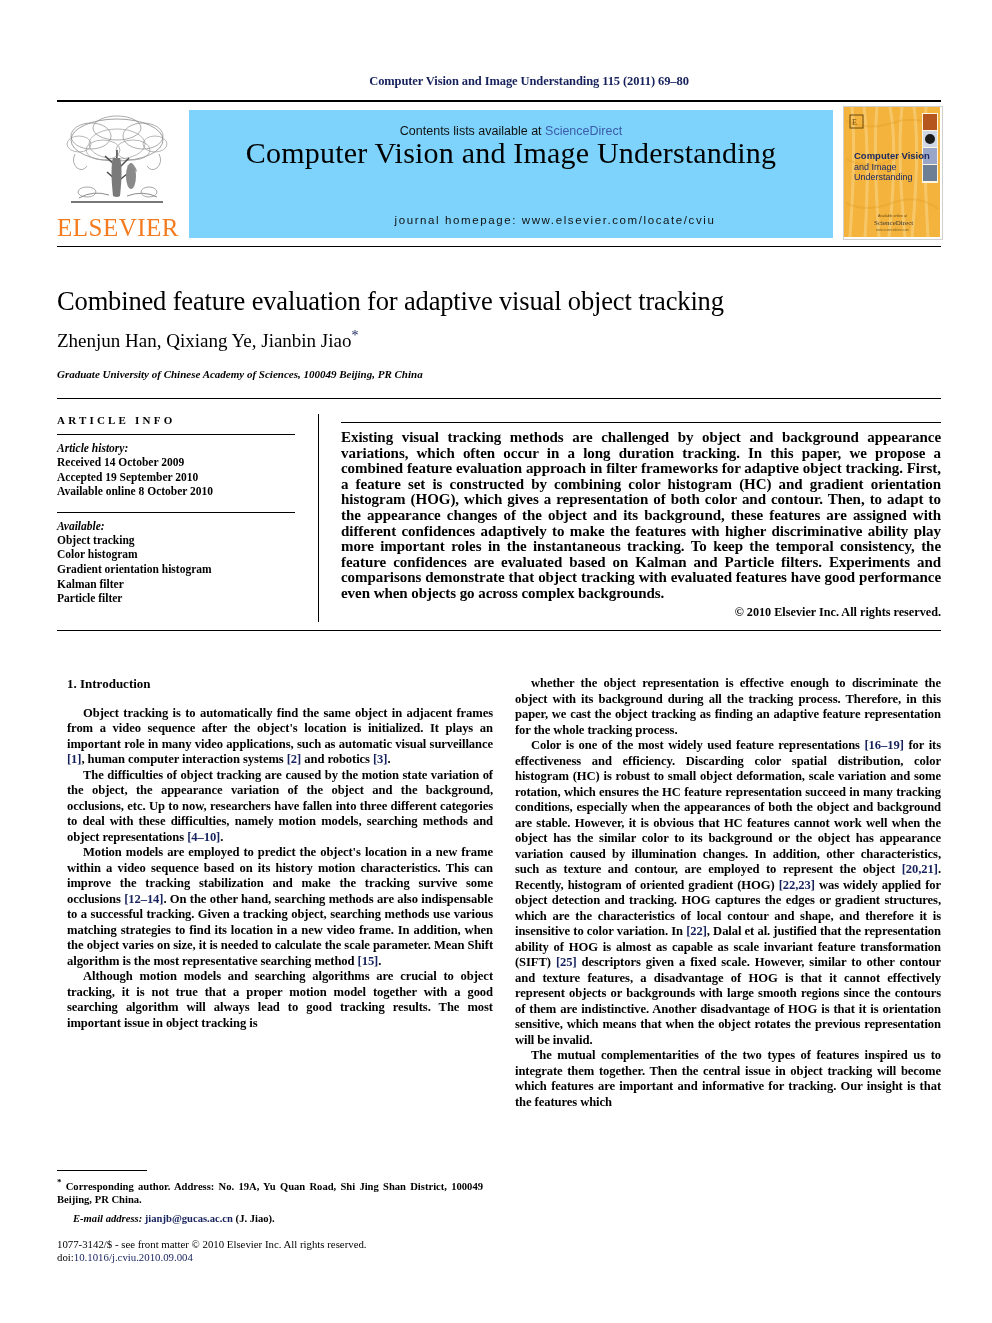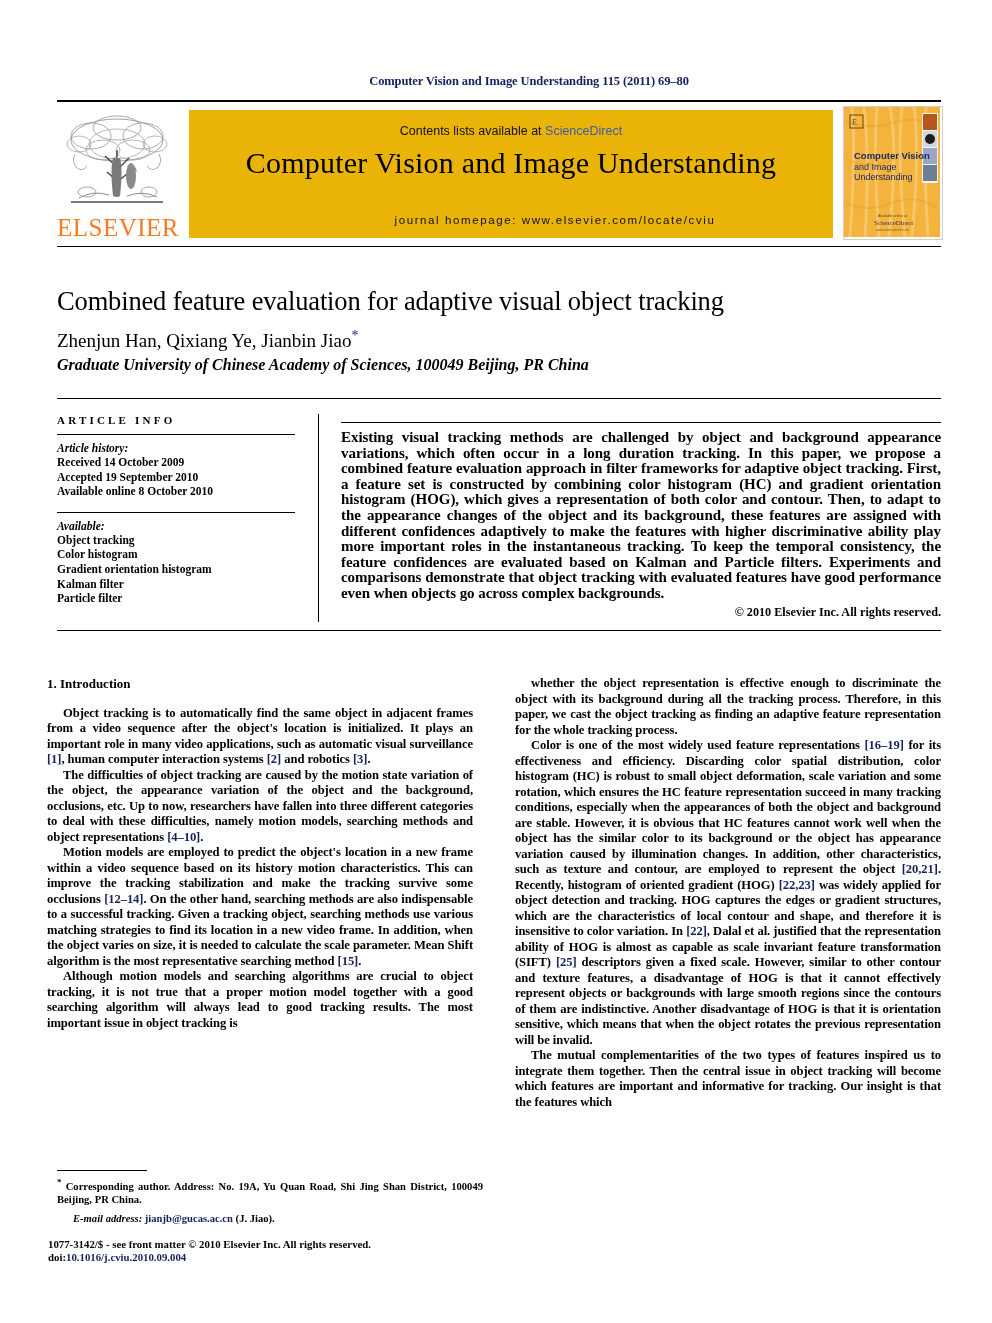--- a/index.html
+++ b/index.html
@@ -61,35 +61,35 @@
     letter-spacing: 0.5px;
     color: #f47c20;
     font-weight: normal;
   }
 
   .banner {
     position: absolute;
     left: 132px; top: 8px;
     width: 644px;
     height: 128px;
-    background: #eab308;
+    background: #7dd3fc;
   }
   .contents-line {
     position: absolute;
     left: 0; top: 14px;
     width: 644px;
     text-align: center;
     font-family: "Liberation Sans", sans-serif;
     font-size: 12.5px;
     color: #111;
   }
   .sd-link { color: #3b5ba9; }
   .journal-title {
     position: absolute;
-    left: 0; top: 36px;
+    left: 0; top: 26px;
     width: 644px;
     text-align: center;
     font-family: "Liberation Serif", serif;
     font-size: 30px;
     color: #000;
     letter-spacing: 0.2px;
   }
   .homepage-line {
     position: absolute;
     left: 0; top: 104px;
@@ -133,26 +133,26 @@
     position: absolute;
     left: 57px; top: 328px;
     width: 884px;
     font-family: "Liberation Serif", serif;
     font-size: 19px;
     color: #000;
   }
   .authors .star { color:#16215c; font-size: 14px; vertical-align: super; }
   .affiliation {
     position: absolute;
-    left: 57px; top: 356px;
+    left: 57px; top: 368px;
     width: 884px;
     font-family: "Liberation Serif", serif;
     font-style: italic;
     font-weight: bold;
-    font-size: 16px;
+    font-size: 11px;
     color: #000;
   }
 
   
   .rule-info-top {
     position: absolute;
     left: 57px; top: 398px;
     width: 884px;
     height: 0;
     border-top: 1px solid #000;
@@ -224,21 +224,21 @@
   .col {
     position: absolute;
     top: 676px;
     width: 426px;
     font-size: 12.6px;
     line-height: 15.5px;
     text-align: justify;
     font-weight: bold;
     letter-spacing: -0.08px;
   }
-  .col-left  { left: 47px; }
+  .col-left  { left: 67px; }
   .col-right { left: 515px; }
   .h1 {
     font-size: 13px;
     font-weight: bold;
     margin: 0 0 14px 0;
     letter-spacing: 0;
   }
   .col p { margin: 0; text-indent: 16px; }
   .ref { color: #16215c; }
 
@@ -263,25 +263,25 @@
   .fn-email {
     display: block;
     text-indent: 16px;
     margin-top: 6px;
   }
   .fn-email i { font-style: italic; }
   .email-link { color: #16215c; }
 
   .issn-block {
     position: absolute;
-    left: 48px; top: 1238px;
+    left: 57px; top: 1238px;
     width: 426px;
     font-size: 10.8px;
     line-height: 13.4px;
-    font-weight: bold;
+    font-weight: normal;
   }
   .doi-link { color: #16215c; }
 </style>
 </head>
 <body>
 
 <div class="page">
 
   <div class="running-head">Computer Vision and Image Understanding 115 (2011) 69–80</div>
 

